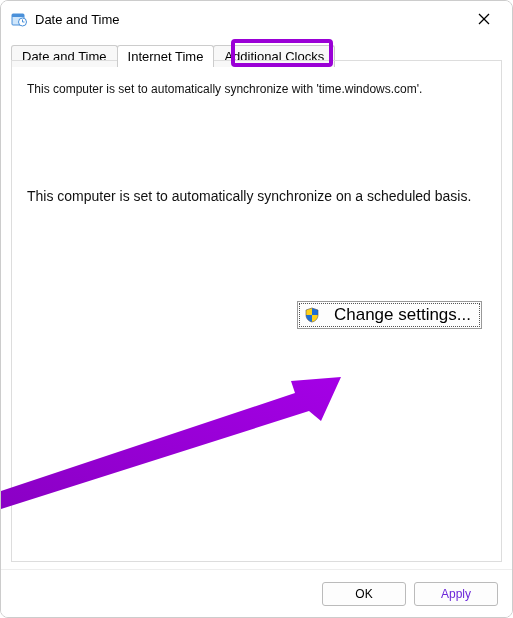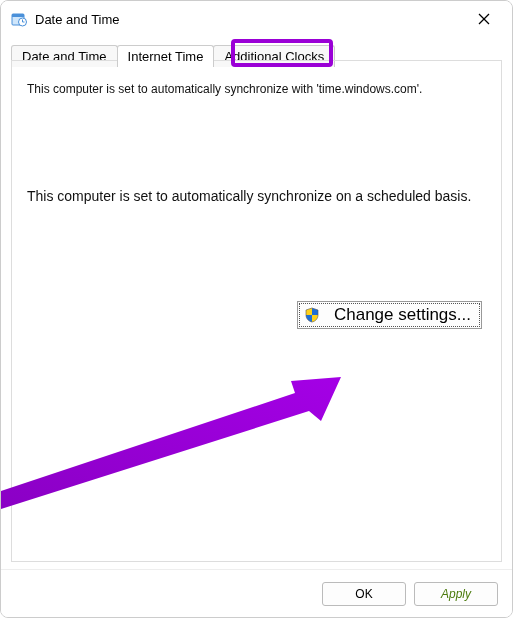--- a/index.html
+++ b/index.html
@@ -135,23 +135,22 @@
     min-width: 84px;
     padding: 4px 10px;
     font-size: 12px;
     background: #fdfdfd;
     border: 1px solid #bbb;
     border-radius: 3px;
     cursor: pointer;
     text-align:center;
   }
   .btn.disabled {
-    color: #4d7c0f;
+    color: #6d28d9;
     cursor: default;
-    font-style: italic;
   }
   .arrow-overlay {
     position:absolute;
     left:0; top:0;
     width: 513px; height: 618px;
     pointer-events:none;
     z-index: 5;
   }
 </style>
 </head>

